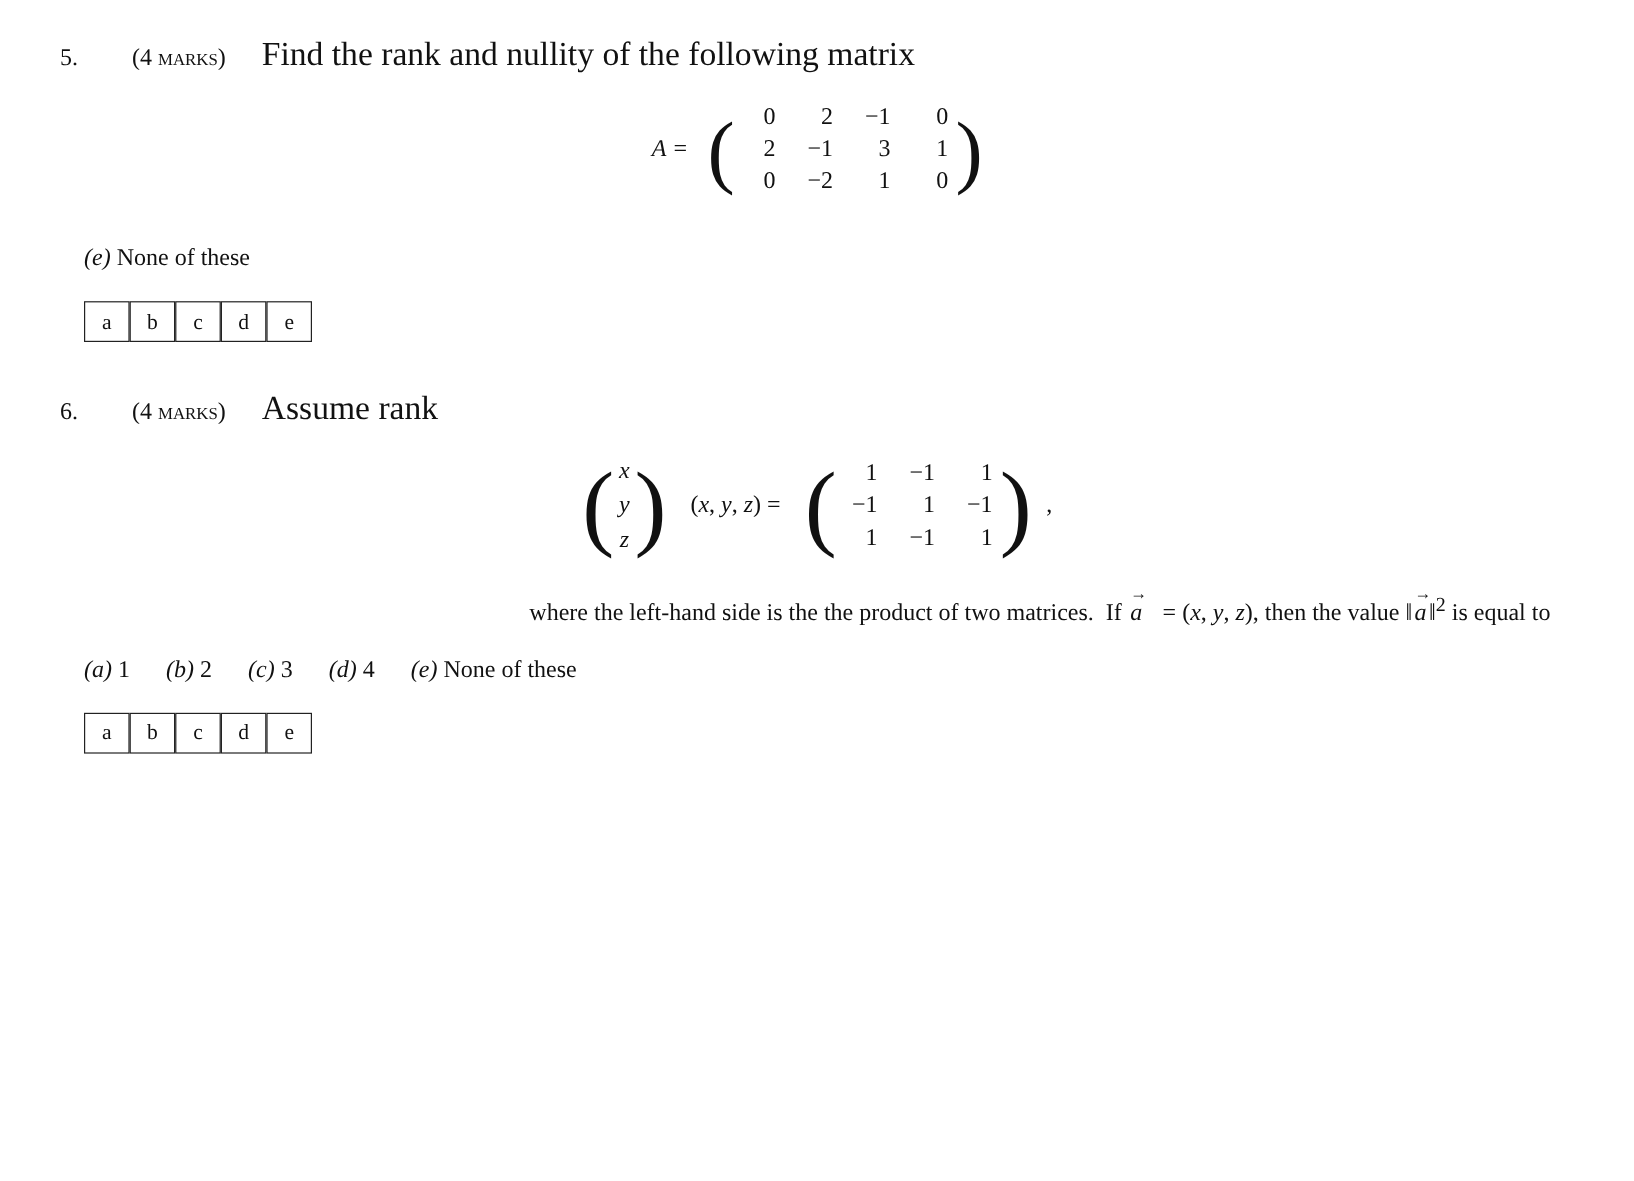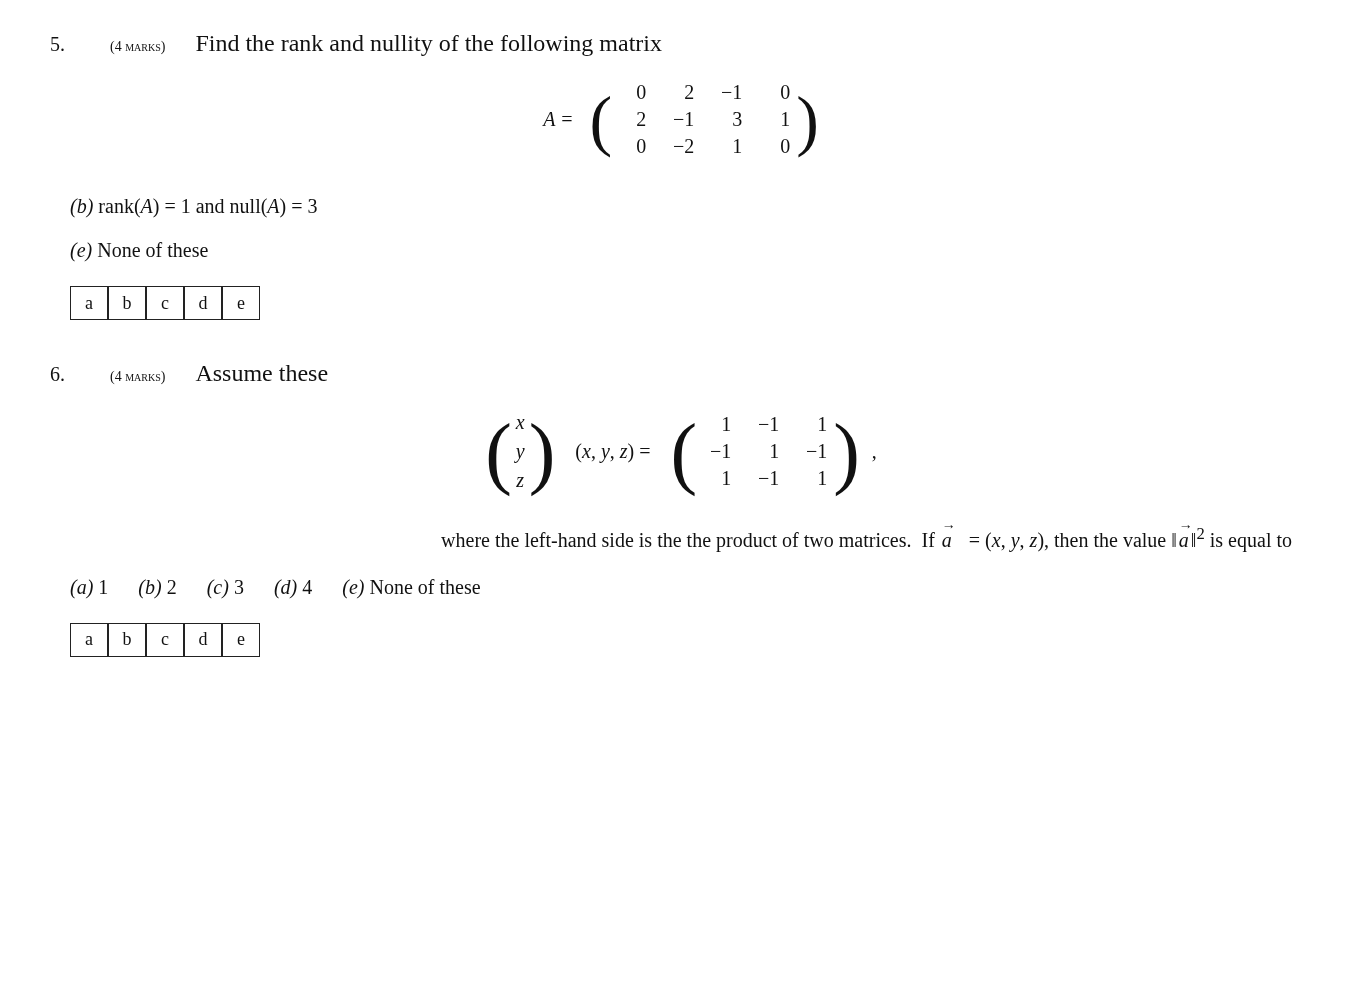--- a/index.html
+++ b/index.html
@@ -21,21 +21,21 @@
       margin-bottom: 18px;
     }
     .q-number {
       font-size: 20px;
       min-width: 30px;
     }
     .q-marks {
       font-size: 19px;
     }
     .q-text {
-      font-size: 24px;
+      font-size: 28px;
     }
     .matrix-container {
       display: flex;
       justify-content: center;
       align-items: center;
       margin: 24px 0 28px 0;
     }
     .matrix-eq {
       display: flex;
       align-items: center;
@@ -99,21 +99,21 @@
       border: 1.5px solid #222;
       display: flex;
       align-items: center;
       justify-content: center;
       font-size: 18px;
       cursor: pointer;
       font-family: 'Times New Roman', serif;
     }
     .small-caps {
       font-variant: small-caps;
-      font-size: 14px;
+      font-size: 20px;
     }
     .q6-text-block {
       margin: 10px 20px 10px 20px;
       line-height: 1.7;
       text-align: right;
     }
     .col-vec-bracket {
       font-size: 80px;
       font-weight: 100;
       line-height: 1;
@@ -177,41 +177,40 @@
             <span class="matrix-cell">0</span>
           </div>
         </div>
         <span class="bracket-right">)</span>
       </div>
     </div>
   </div>
 
   <div class="options-block">
     <div class="options-row">
-      <span class="option-item"><span class="option-label">(<i>b</i>)</span> rank(<i>A</i>) = 1 and null(<i>A</i>) = 3</span>
     </div>
     <div class="options-row">
       <span class="option-item"><span class="option-label">(<i>e</i>)</span> None of these</span>
     </div>
   </div>
 
   <div class="answer-boxes">
     <div class="answer-box">a</div>
     <div class="answer-box">b</div>
     <div class="answer-box">c</div>
     <div class="answer-box">d</div>
     <div class="answer-box">e</div>
   </div>
 </div>
 
 <div class="question-block">
   <div class="question-header">
     <span class="q-number">6.</span>
     <span class="q-marks"><span class="small-caps">(4 marks)</span></span>
-    <span class="q-text">Assume these</span>
+    <span class="q-text">Assume rank</span>
   </div>
 
   <div class="matrix-container">
     <div class="matrix-eq">
 
       <div class="matrix-bracket">
         <span class="col-vec-bracket">(</span>
         <div class="col-vec-rows">
           <span><i>x</i></span>
           <span><i>y</i></span>

